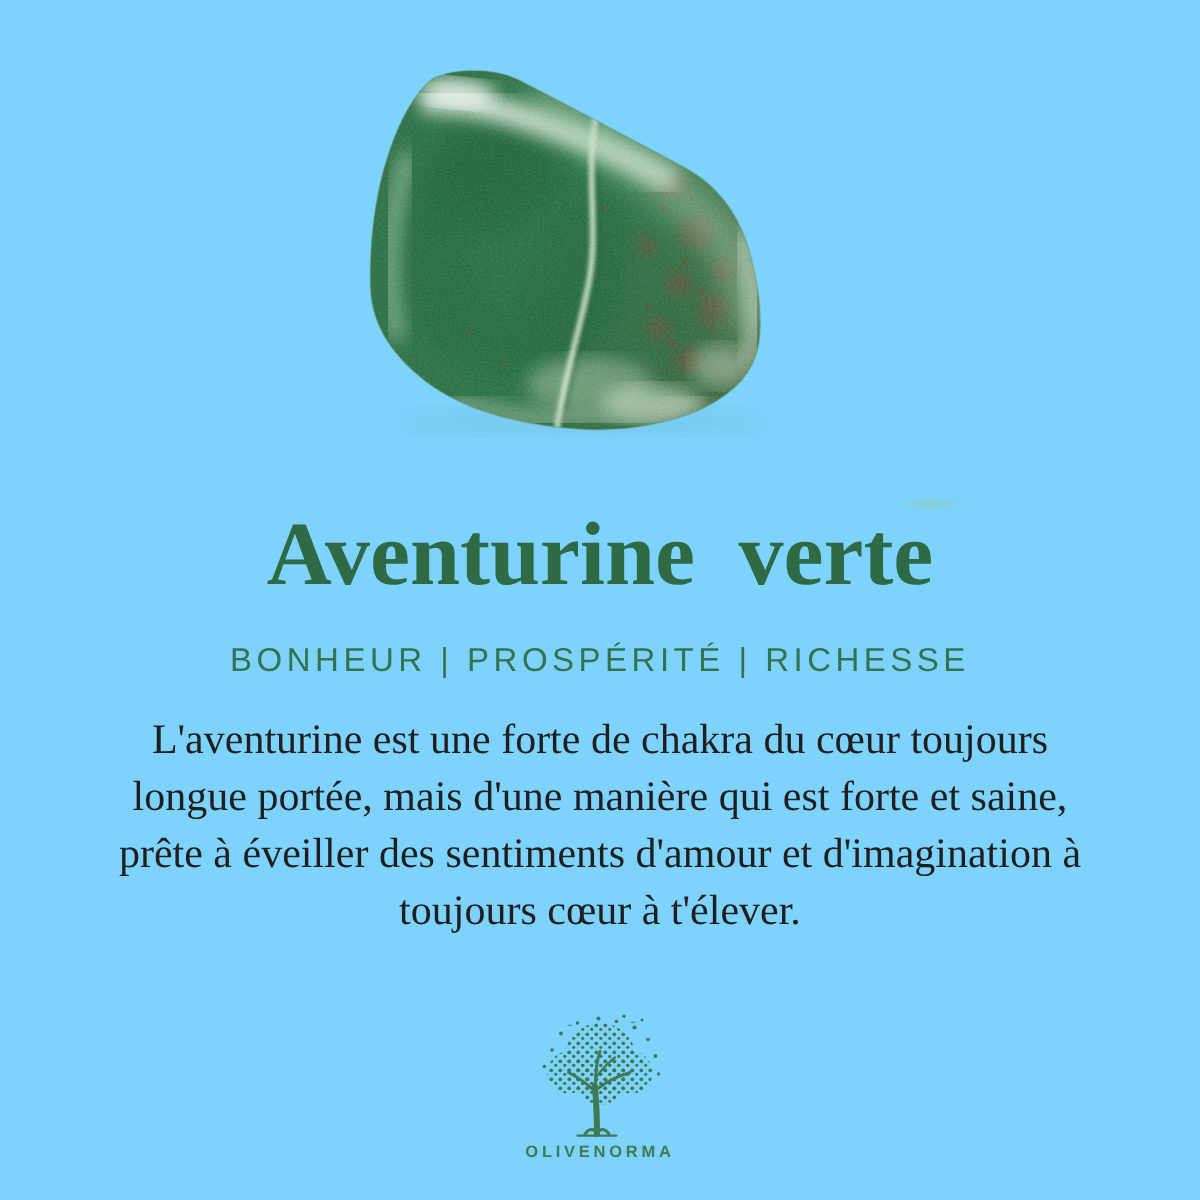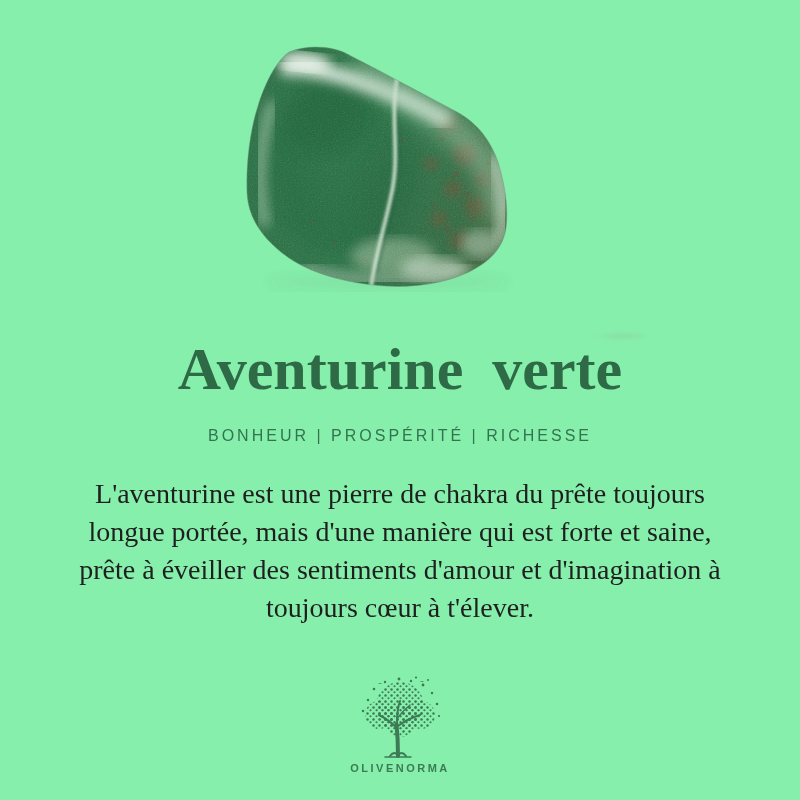--- a/index.html
+++ b/index.html
@@ -1,18 +1,18 @@
 <!DOCTYPE html>
 <html><head>
 <meta charset="utf-8">
 <style>
   html,body{margin:0;padding:0;background:#ffffff;}
   .canvas{
     position:relative;width:800px;height:800px;margin:0 auto;
-    background:#86efac;overflow:hidden;
+    background:#7dd3fc;overflow:hidden;
     font-family:"Liberation Serif", serif;
   }
   
   .stone{position:absolute;left:243px;top:44px;width:290px;height:248px;}
   
   .smudge{
     position:absolute;left:594px;top:331px;width:56px;height:10px;
     background:radial-gradient(ellipse at center, rgba(150,200,160,.45), rgba(150,200,160,0) 70%);
     filter:blur(1px);border-radius:50%;
   }
@@ -20,21 +20,21 @@
   .title{
     position:absolute;left:0;top:336px;width:800px;margin:0;
     text-align:center;font-family:"Liberation Serif", serif;
     font-weight:bold;font-size:60px;line-height:1.1;
     color:#2d6a45;word-spacing:14px;letter-spacing:0px;
   }
   
   .subtitle{
     position:absolute;left:0;top:427px;width:800px;
     text-align:center;font-family:"Liberation Sans", sans-serif;
-    font-weight:400;font-size:16px;letter-spacing:3px;
+    font-weight:400;font-size:22px;letter-spacing:3px;
     color:#337350;
   }
   
   .desc{
     position:absolute;left:20px;top:475px;width:760px;
     text-align:center;font-family:"Liberation Serif", serif;
     font-size:28px;line-height:38px;color:#1f1f1f;
   }
   
   .brand{
@@ -143,21 +143,21 @@
     </svg>
   </div>
 
   <div class="smudge"></div>
 
   <h1 class="title">Aventurine verte</h1>
 
   <div class="subtitle">BONHEUR | PROSPÉRITÉ | RICHESSE</div>
 
   <div class="desc">
-    <div>L'aventurine est une pierre de chakra du prête toujours</div>
+    <div>L'aventurine est une forte de chakra du cœur toujours</div>
     <div>longue portée, mais d'une manière qui est forte et saine,</div>
     <div>prête à éveiller des sentiments d'amour et d'imagination à</div>
     <div>toujours cœur à t'élever.</div>
   </div>
 
   <div class="brand">
     <svg width="92" height="82" viewBox="0 0 92 82" xmlns="http://www.w3.org/2000/svg">
       <defs>
         <pattern id="leaves" width="6" height="6" patternUnits="userSpaceOnUse">
           <circle cx="1.5" cy="1.5" r="1.25" fill="#3d7a55"></circle>

